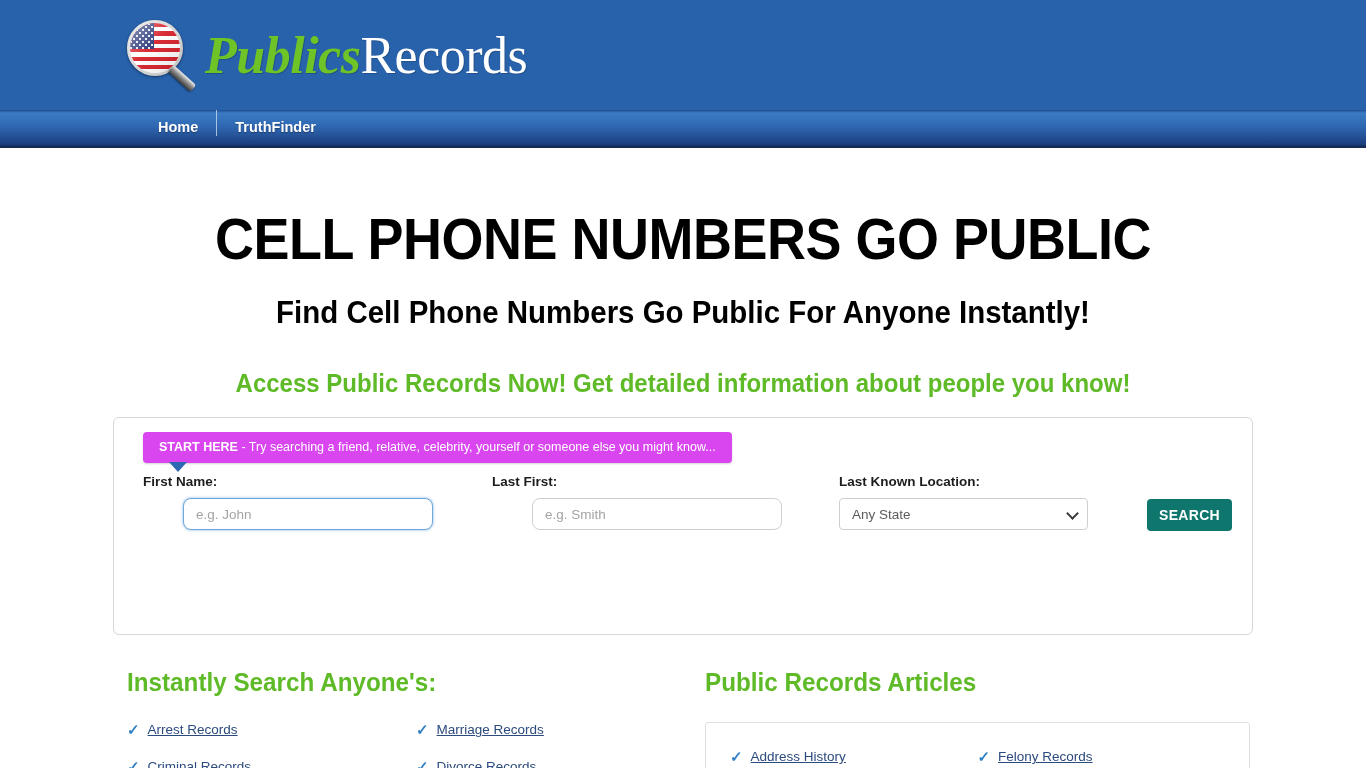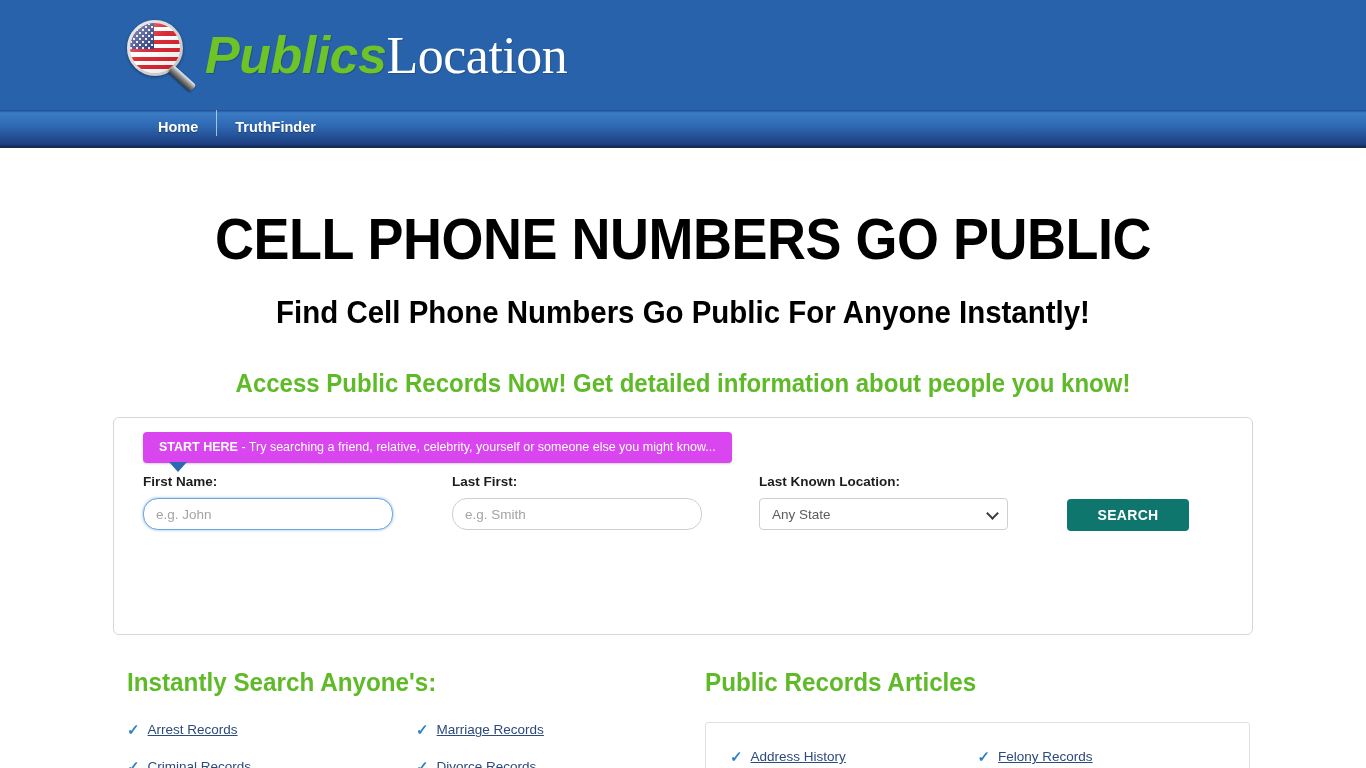--- a/index.html
+++ b/index.html
@@ -82,21 +82,21 @@
     transform-origin: left center;
     box-shadow: 0 1px 2px rgba(0,0,0,.5);
   }
   .logo-text {
     font-size: 52px;
     line-height: 1;
     white-space: nowrap;
     letter-spacing: -0.5px;
   }
   .logo-publics {
-    font-family: Liberation Sans, sans-serif;
+    font-family: Liberation Serif, serif;
     font-style: italic;
     font-weight: bold;
     color: #6ec327;
     text-shadow: 1px 1px 0 rgba(0,0,0,.18);
   }
   .logo-records {
     font-family: "Liberation Serif", serif;
     font-weight: normal;
     color: #ffffff;
     text-shadow: 1px 1px 0 rgba(0,0,0,.18);
@@ -206,27 +206,28 @@
     font-size: 13.5px;
     font-weight: bold;
     color: #1d1d1d;
     display: block;
     margin-bottom: 9px;
   }
   .text-input {
     width: 250px;
     height: 32px;
     border: 1px solid #cfcfcf;
-    border-radius: 15px;
+    border-radius: 8px;
     padding: 0 12px;
     font-size: 13.5px;
     color: #444;
     font-family: "Liberation Sans", sans-serif;
     background: #fff;
     outline: none;
+    margin-left: 40px;
   }
   .text-input::placeholder { color: #a4a4a4; }
   .text-input.focused {
     border-color: #6fa8dc;
     box-shadow: 0 0 3px rgba(111,168,220,.85);
   }
   .field-group.lastname { margin-left: 29px; }
   .field-group.location { margin-left: 27px; }
   .select-wrap { position: relative; width: 249px; border-radius: 13px; }
   .select-input {
@@ -326,21 +327,21 @@
       <span class="flag-circle">
         <span class="flag-stripes"></span>
         <span class="flag-canton">
           <span class="flag-stars"></span>
         </span>
       </span>
       <span class="glass-gloss"></span>
       <span class="glass-handle"></span>
     </span>
     <span class="logo-text">
-      <span class="logo-publics">Publics</span><span class="logo-records">Location</span>
+      <span class="logo-publics">Publics</span><span class="logo-records">Records</span>
     </span>
   </div>
 </div>
 
 <div class="nav">
   <a href="#">Home</a>
   <span class="nav-sep"></span>
   <a href="#">TruthFinder</a>
 </div>
 

